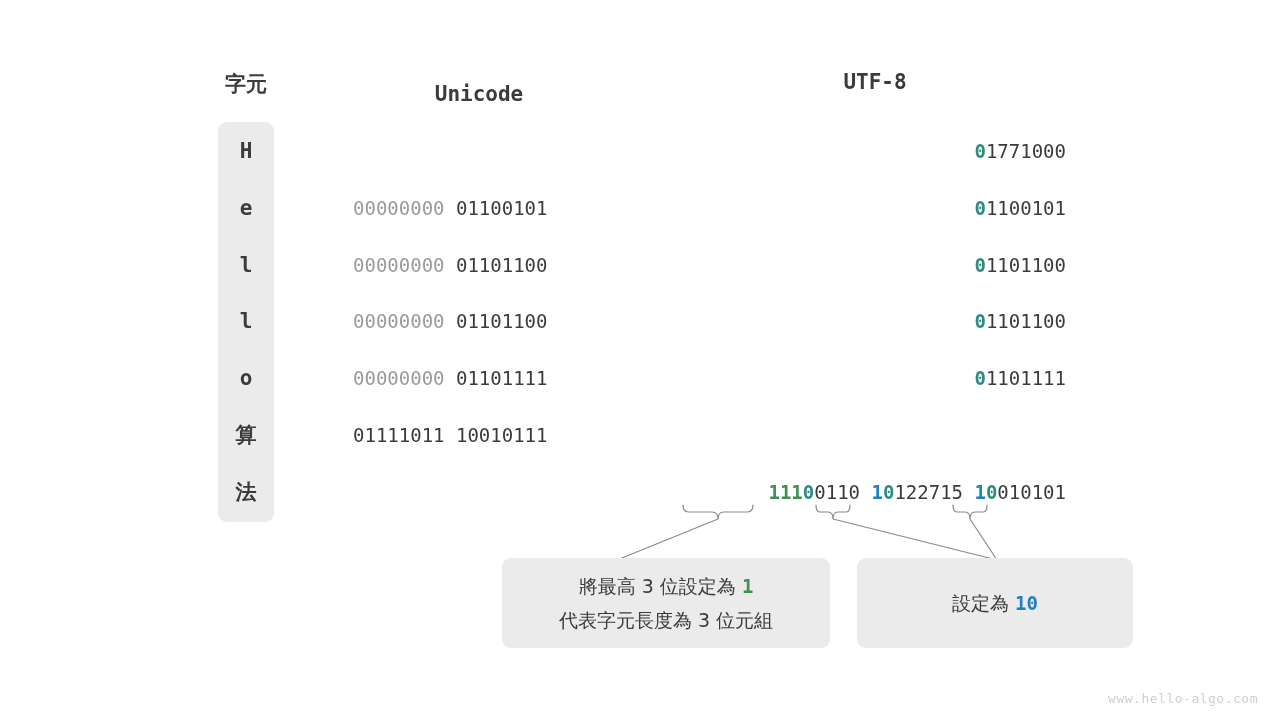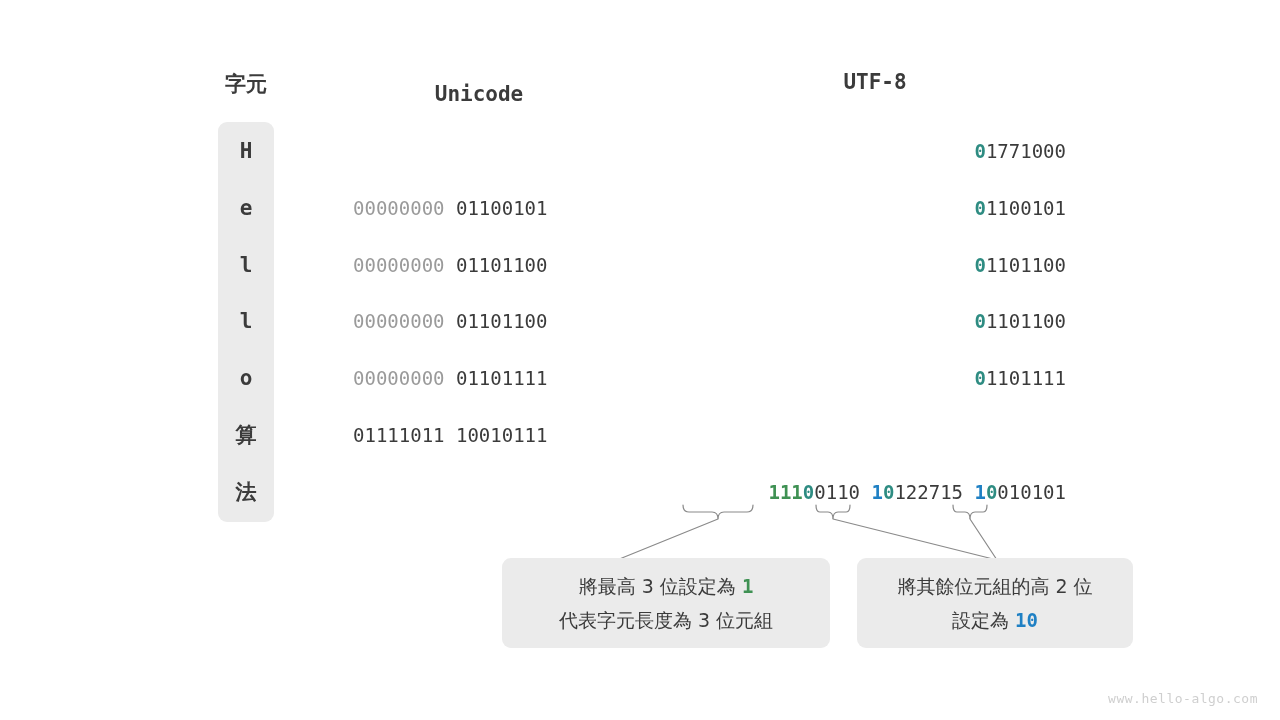--- a/index.html
+++ b/index.html
@@ -233,21 +233,20 @@
   </svg>
 
   <div class="note-box" id="note-left">
     <div class="note-line">
       <span>將最高 3 位設定為 </span><span class="hl-green">1</span>
     </div>
     <div class="note-line">代表字元長度為 3 位元組</div>
   </div>
 
   <div class="note-box" id="note-right">
-    <div class="note-line">將其餘位元組的高 2 位</div>
     <div class="note-line">
       <span>設定為 </span><span class="hl-blue">10</span>
     </div>
   </div>
 
   <div id="watermark">www.hello-algo.com</div>
 
 </div>
 
 </body></html>

